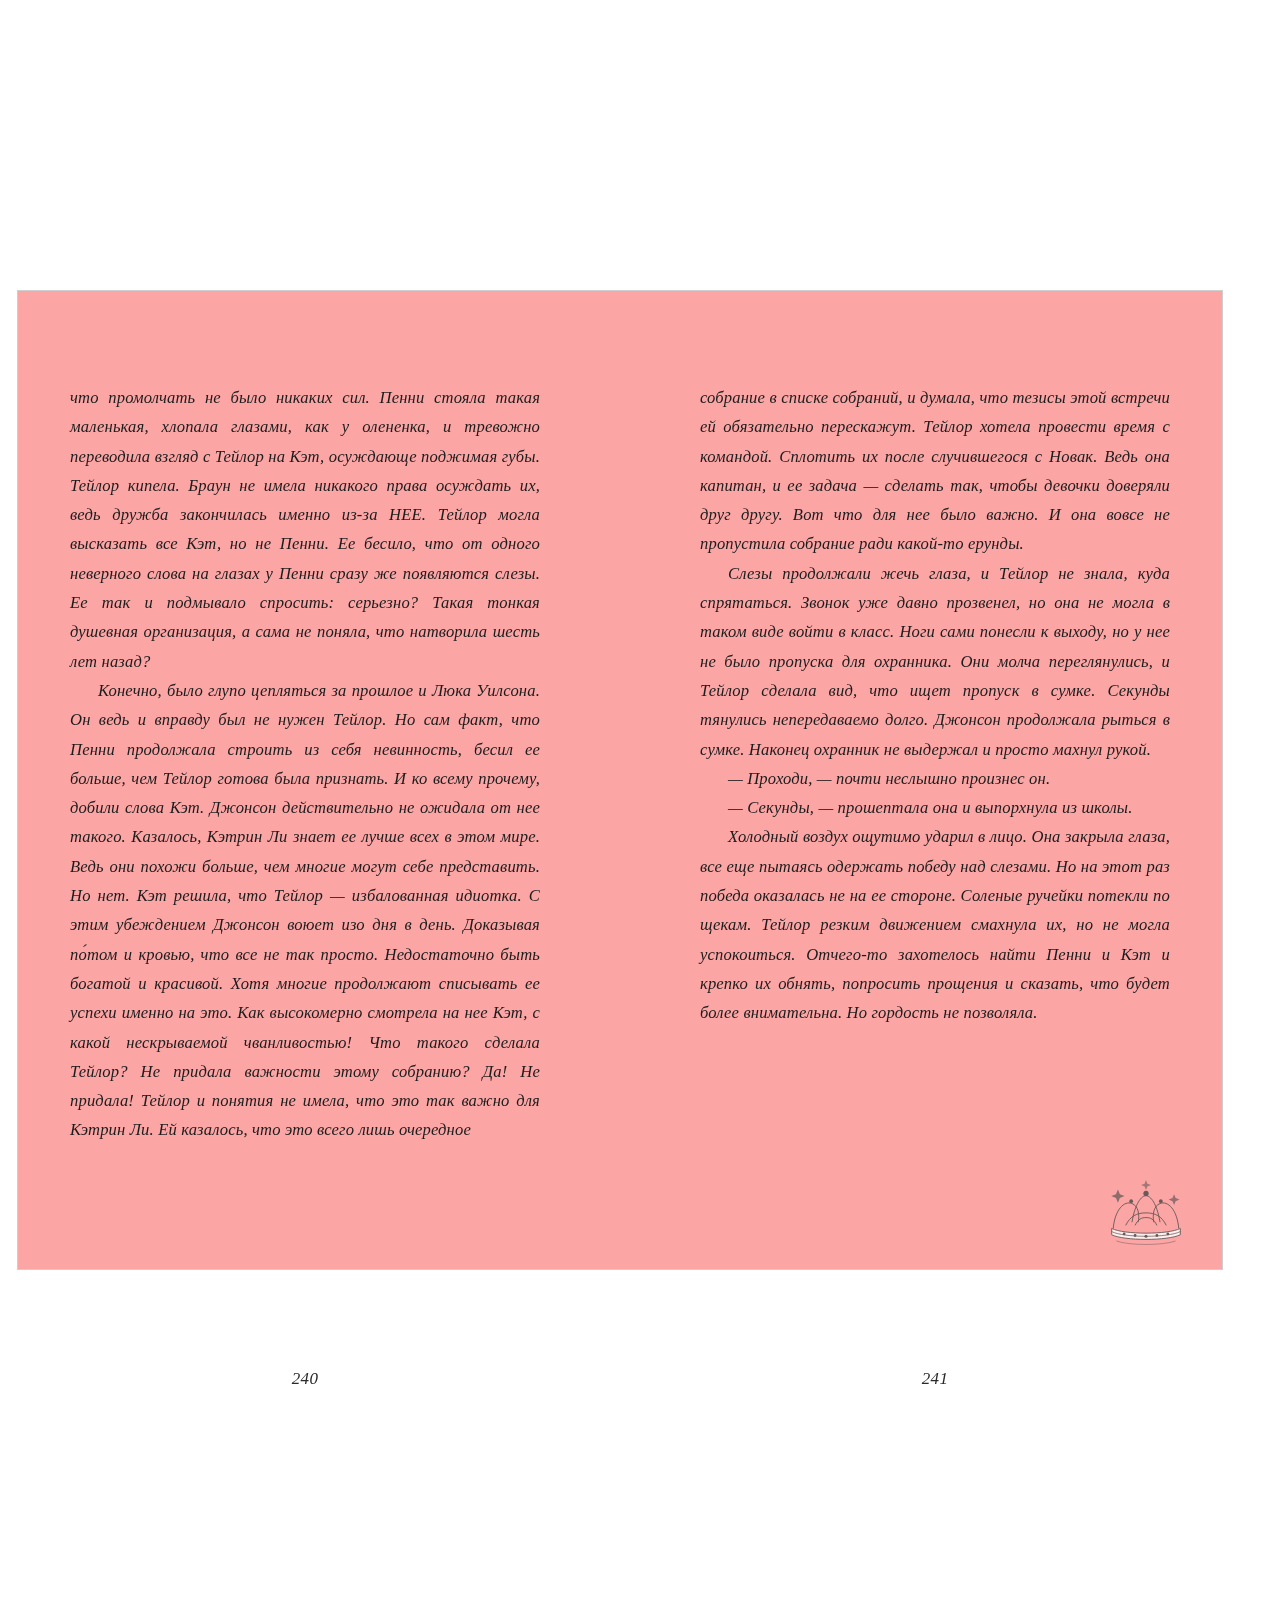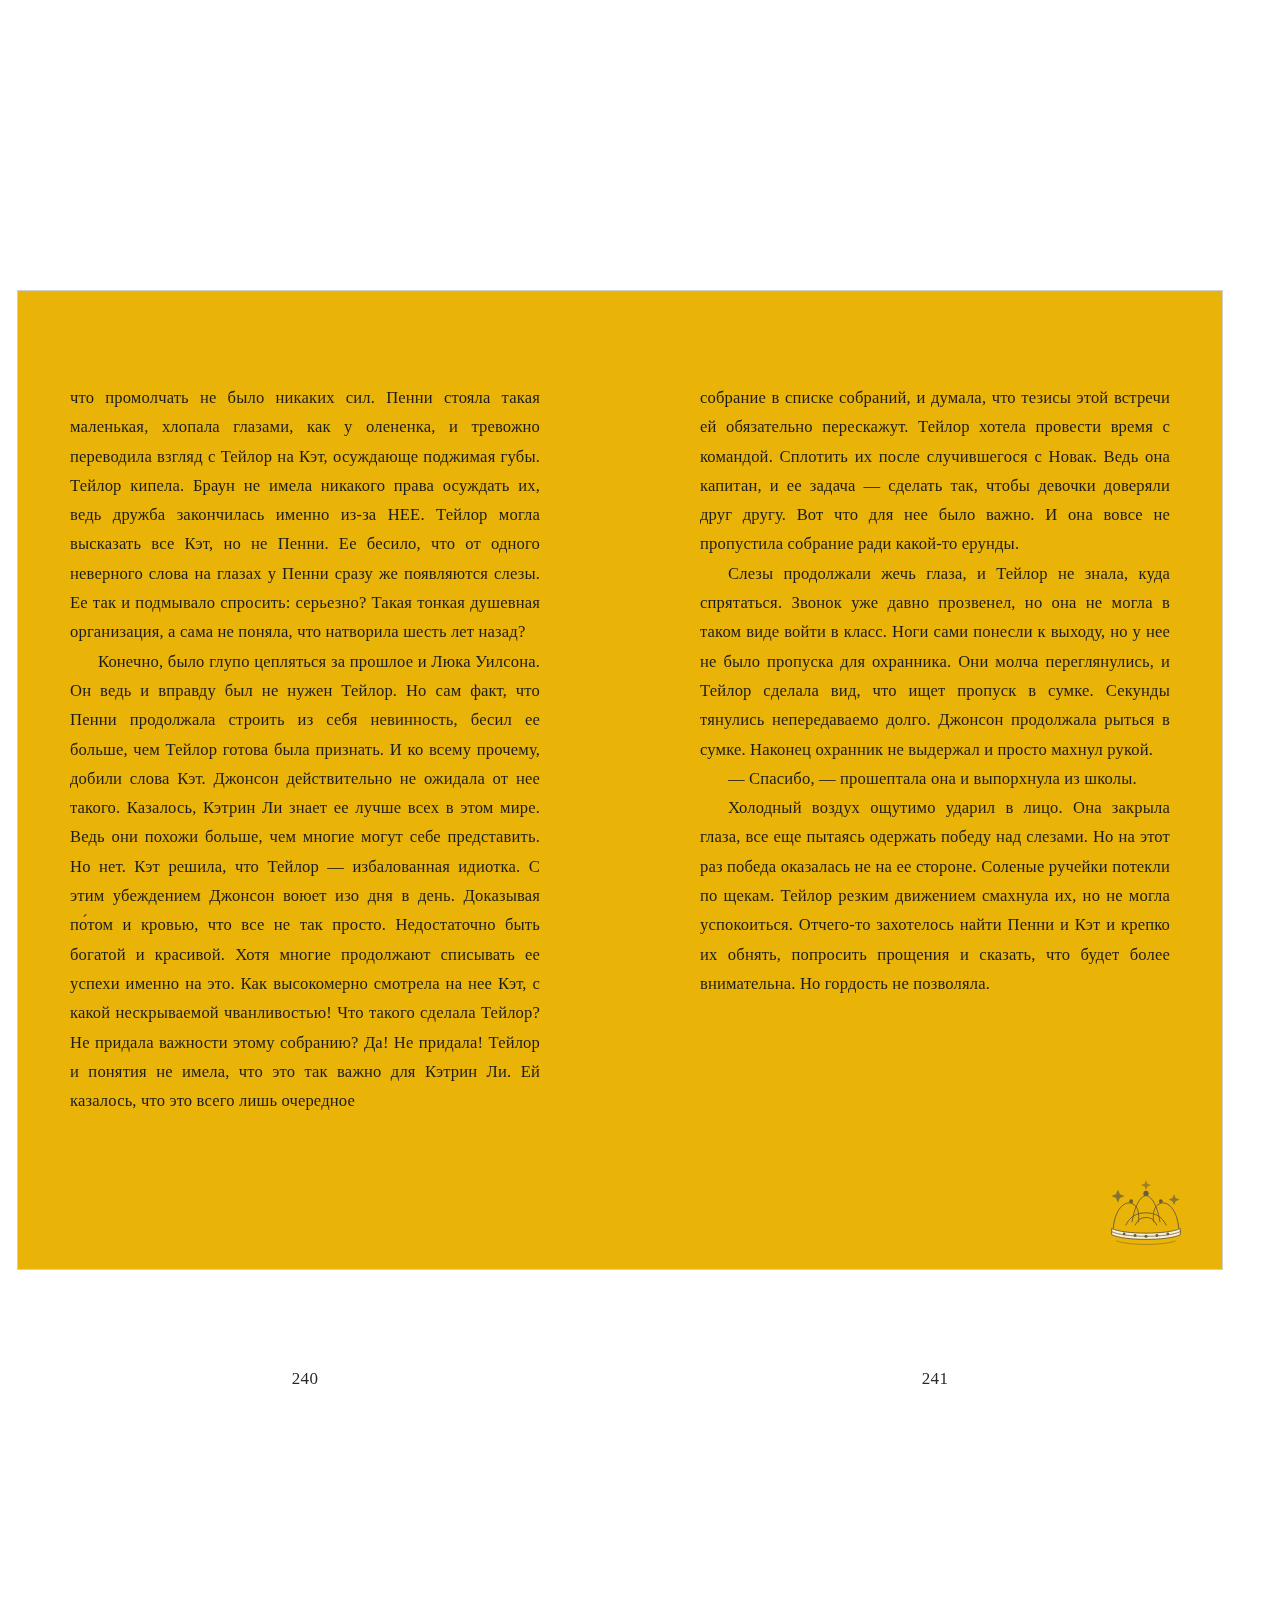--- a/index.html
+++ b/index.html
@@ -17,22 +17,23 @@
   }
 
   
   #spread {
     position: absolute;
     left: 17px;
     top: 290px;
     width: 1206px;
     height: 980px;
     border: 1px solid #cfcfcf;
-    background: #eab308;
+    background: #fca5a5;
     box-sizing: border-box;
+    font-style: italic;
   }
 
   #columns {
     position: absolute;
     left: 0;
     top: 0;
     width: 100%;
     height: 100%;
     display: flex;
     justify-content: space-between;
@@ -92,21 +93,22 @@
         <p>что промолчать не было никаких сил. Пенни стояла такая маленькая, хлопала глазами, как у олененка, и тревожно переводила взгляд с Тейлор на Кэт, осуждающе поджимая губы. Тейлор кипела. Браун не имела никакого права осуждать их, ведь дружба закончилась именно из-за НЕЕ. Тейлор могла высказать все Кэт, но не Пенни. Ее бесило, что от одного неверного слова на глазах у Пенни сразу же появляются слезы. Ее так и подмывало спросить: серьезно? Такая тонкая душевная организация, а сама не поняла, что натворила шесть лет назад?</p>
         <p class="indent">Конечно, было глупо цепляться за прошлое и Люка Уилсона. Он ведь и вправду был не нужен Тейлор. Но сам факт, что Пенни продолжала строить из себя невинность, бесил ее больше, чем Тейлор готова была признать. И ко всему прочему, добили слова Кэт. Джонсон действительно не ожидала от нее такого. Казалось, Кэтрин Ли знает ее лучше всех в этом мире. Ведь они похожи больше, чем многие могут себе представить. Но нет. Кэт решила, что Тейлор — избалованная идиотка. С этим убеждением Джонсон воюет изо дня в день. Доказывая по́том и кровью, что все не так просто. Недостаточно быть богатой и красивой. Хотя многие продолжают списывать ее успехи именно на это. Как высокомерно смотрела на нее Кэт, с какой нескрываемой чванливостью! Что такого сделала Тейлор? Не придала важности этому собранию? Да! Не придала! Тейлор и понятия не имела, что это так важно для Кэтрин Ли. Ей казалось, что это всего лишь очередное</p>
       </div>
       <div class="folio">240</div>
     </div>
 
     <div class="page">
       <div class="text-block">
         <p>собрание в списке собраний, и думала, что тезисы этой встречи ей обязательно перескажут. Тейлор хотела провести время с командой. Сплотить их после случившегося с Новак. Ведь она капитан, и ее задача — сделать так, чтобы девочки доверяли друг другу. Вот что для нее было важно. И она вовсе не пропустила собрание ради какой-то ерунды.</p>
         <p class="indent">Слезы продолжали жечь глаза, и Тейлор не знала, куда спрятаться. Звонок уже давно прозвенел, но она не могла в таком виде войти в класс. Ноги сами понесли к выходу, но у нее не было пропуска для охранника. Они молча переглянулись, и Тейлор сделала вид, что ищет пропуск в сумке. Секунды тянулись непередаваемо долго. Джонсон продолжала рыться в сумке. Наконец охранник не выдержал и просто махнул рукой.</p>
-        <p class="indent">— Спасибо, — прошептала она и выпорхнула из школы.</p>
+        <p class="indent">— Проходи, — почти неслышно произнес он.</p>
+        <p class="indent">— Секунды, — прошептала она и выпорхнула из школы.</p>
         <p class="indent">Холодный воздух ощутимо ударил в лицо. Она закрыла глаза, все еще пытаясь одержать победу над слезами. Но на этот раз победа оказалась не на ее стороне. Соленые ручейки потекли по щекам. Тейлор резким движением смахнула их, но не могла успокоиться. Отчего-то захотелось найти Пенни и Кэт и крепко их обнять, попросить прощения и сказать, что будет более внимательна. Но гордость не позволяла.</p>
       </div>
       <div class="folio">241</div>
     </div>
 
   </div>
 
   <svg id="crown" viewBox="0 0 120 100" aria-hidden="true">
     <g fill="none" stroke="#3f3f3f" stroke-width="1.1">
 

